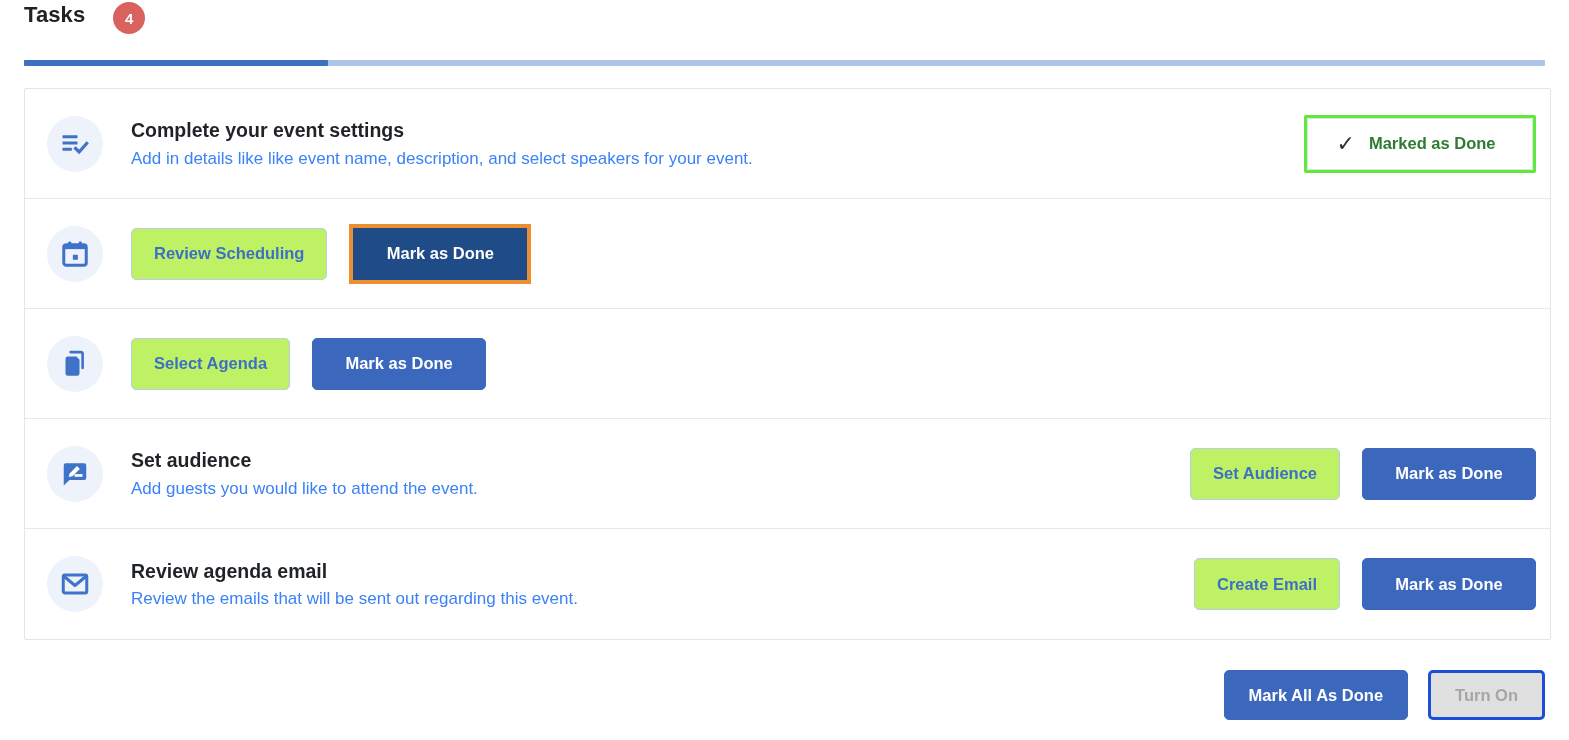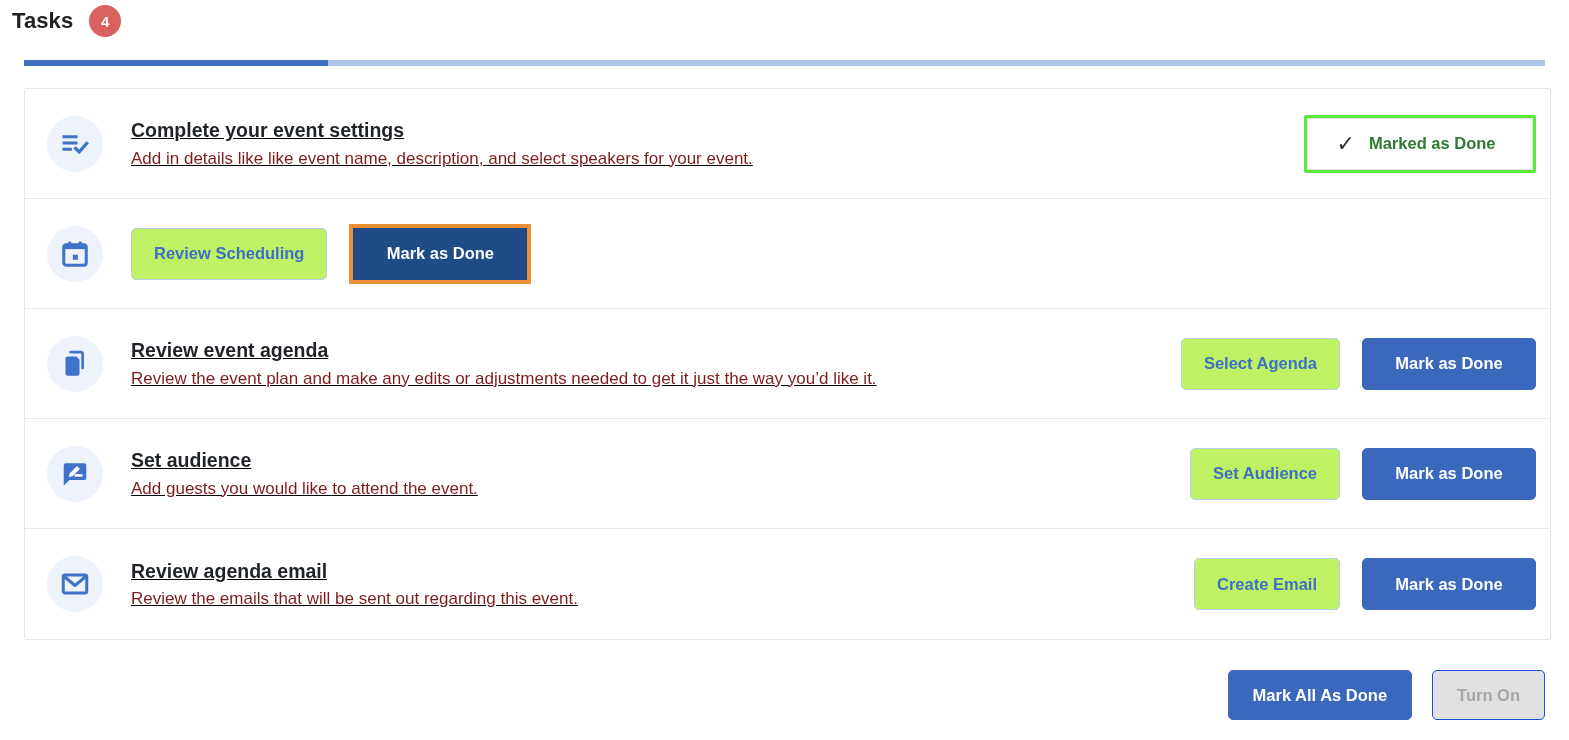--- a/index.html
+++ b/index.html
@@ -7,24 +7,24 @@
     margin: 0; padding: 0;
     width: 1569px; height: 740px;
     background: #ffffff;
     font-family: "Liberation Sans", "DejaVu Sans", sans-serif;
     overflow: hidden;
   }
 
   
   .header {
     position: absolute;
-    left: 12px; top: 2px;
-    display: flex;
-    align-items: center;
-    gap: 16px;
+    left: 24px; top: 2px;
+    display: flex;
+    align-items: flex-start;
+    gap: 28px;
     height: 38px;
   }
   .header-title {
     font-size: 22px;
     font-weight: bold;
     color: #202124;
     letter-spacing: 0.1px;
   }
   .header-badge {
     width: 32px; height: 32px;
@@ -76,31 +76,31 @@
     width: 56px; height: 56px;
     border-radius: 50%;
     background: #edf2fb;
     display: flex;
     align-items: center;
     justify-content: center;
     margin-right: 28px;
   }
   .task-icon-wrap svg { display: block; }
 
-  .task-text { flex: 1 1 auto; min-width: 0; text-decoration: underline; }
+  .task-text { flex: 1 1 auto; min-width: 0; }
   .task-title {
     font-size: 19.5px;
     font-weight: bold;
     color: #1f2328;
     line-height: 1.35;
     margin-bottom: 4px;
   }
   .task-desc {
     font-size: 17px;
-    color: #7f1d1d;
+    color: #3b82f6;
     line-height: 1.3;
   }
 
   .task-actions {
     flex: 0 0 auto;
     display: flex;
     align-items: center;
     gap: 22px;
   }
 
@@ -183,21 +183,21 @@
     padding: 0 24px;
     background: #3b68bd;
     color: #ffffff;
     border: 1px solid #3b68bd;
   }
   .btn-disabled {
     height: 50px;
     padding: 0 24px;
     background: #e0e0e0;
     color: #a6a6a6;
-    border: 1px solid #1d4ed8;
+    border: 3px solid #1d4ed8;
     cursor: default;
   }
 </style>
 </head>
 <body>
 
 <div class="header">
   <div class="header-title">Tasks</div>
   <div class="header-badge">4</div>
 </div>
@@ -249,24 +249,20 @@
     </div>
   </div>
 
   <div class="task-row">
     <div class="task-icon-wrap">
       <svg width="30" height="30" viewBox="0 0 24 24" aria-hidden="true">
         <path d="M8.5 2.5 H16.5 A1.6 1.6 0 0 1 18.1 4.1 V15.2" fill="none" stroke="#3f72c9" stroke-width="2.1" stroke-linecap="round"></path>
         <path d="M6.2 6 H13.2 L15.6 8.6 V19.6 A1.8 1.8 0 0 1 13.8 21.4 H6.2 A1.8 1.8 0 0 1 4.4 19.6 V7.8 A1.8 1.8 0 0 1 6.2 6 Z" fill="#3f72c9"></path>
       </svg>
     </div>
-    <div class="task-text">
-      <div class="task-title">Review event agenda</div>
-      <div class="task-desc">Review the event plan and make any edits or adjustments needed to get it just the way you’d like it.</div>
-    </div>
     <div class="task-actions">
       <button class="btn btn-outline">Select Agenda</button>
       <button class="btn btn-primary">Mark as Done</button>
     </div>
   </div>
 
   <div class="task-row">
     <div class="task-icon-wrap">
       <svg width="30" height="30" viewBox="0 0 24 24" aria-hidden="true">
         <path d="M4.6 3.4 H19.4 A1.6 1.6 0 0 1 21 5 V15.2 A1.6 1.6 0 0 1 19.4 16.8 H7.6 L3 21.2 V5 A1.6 1.6 0 0 1 4.6 3.4 Z" fill="#3f72c9"></path>

